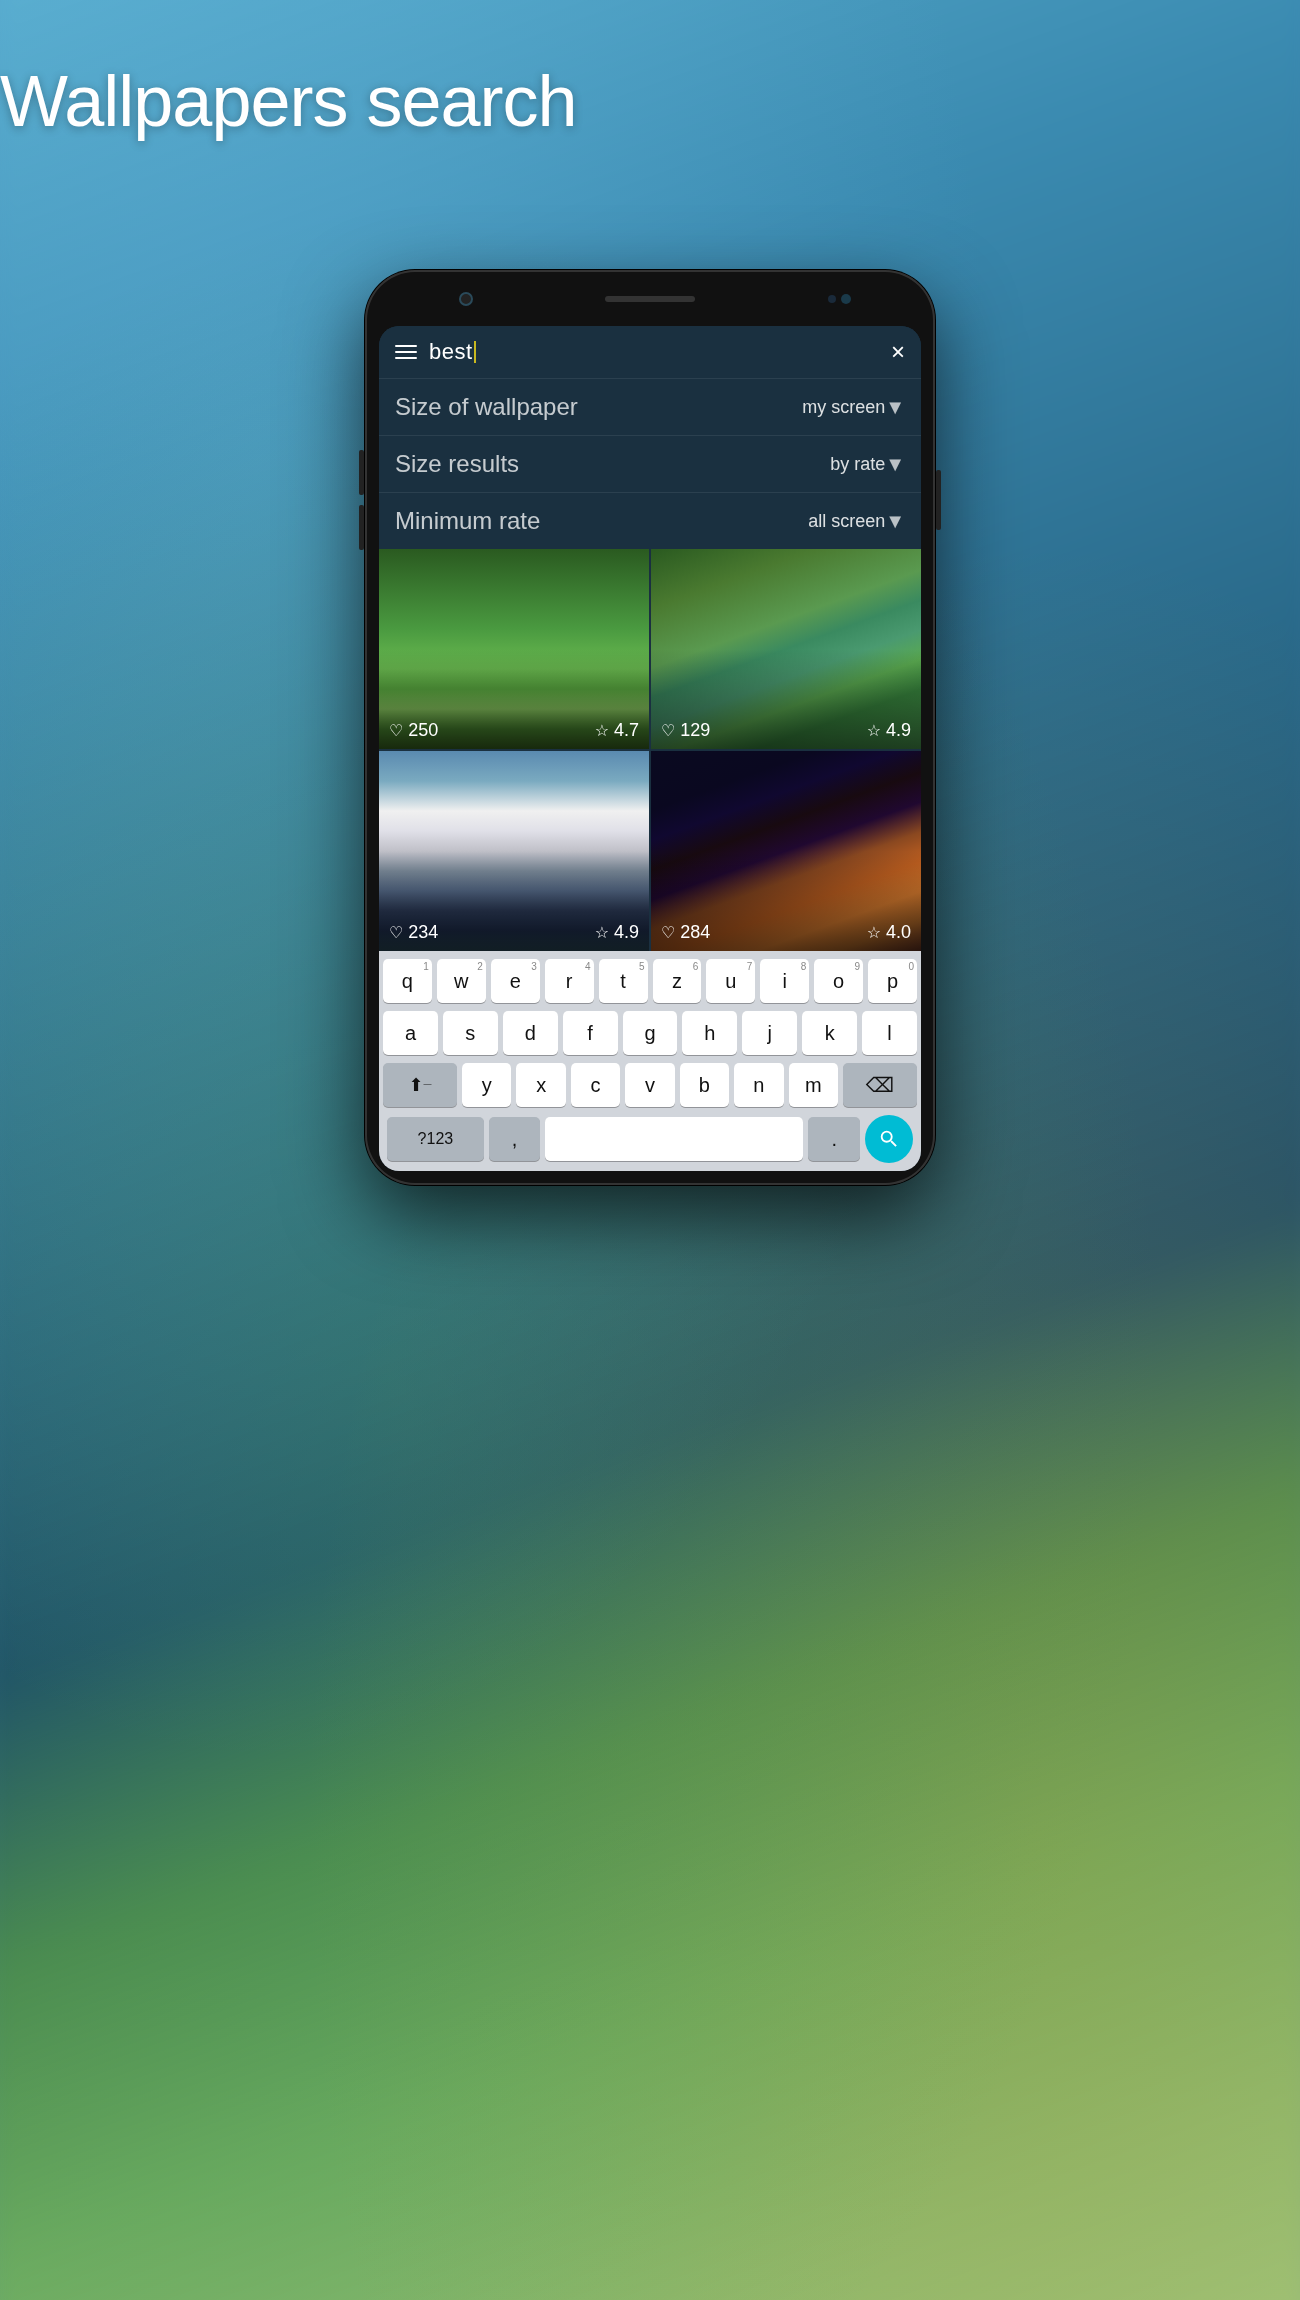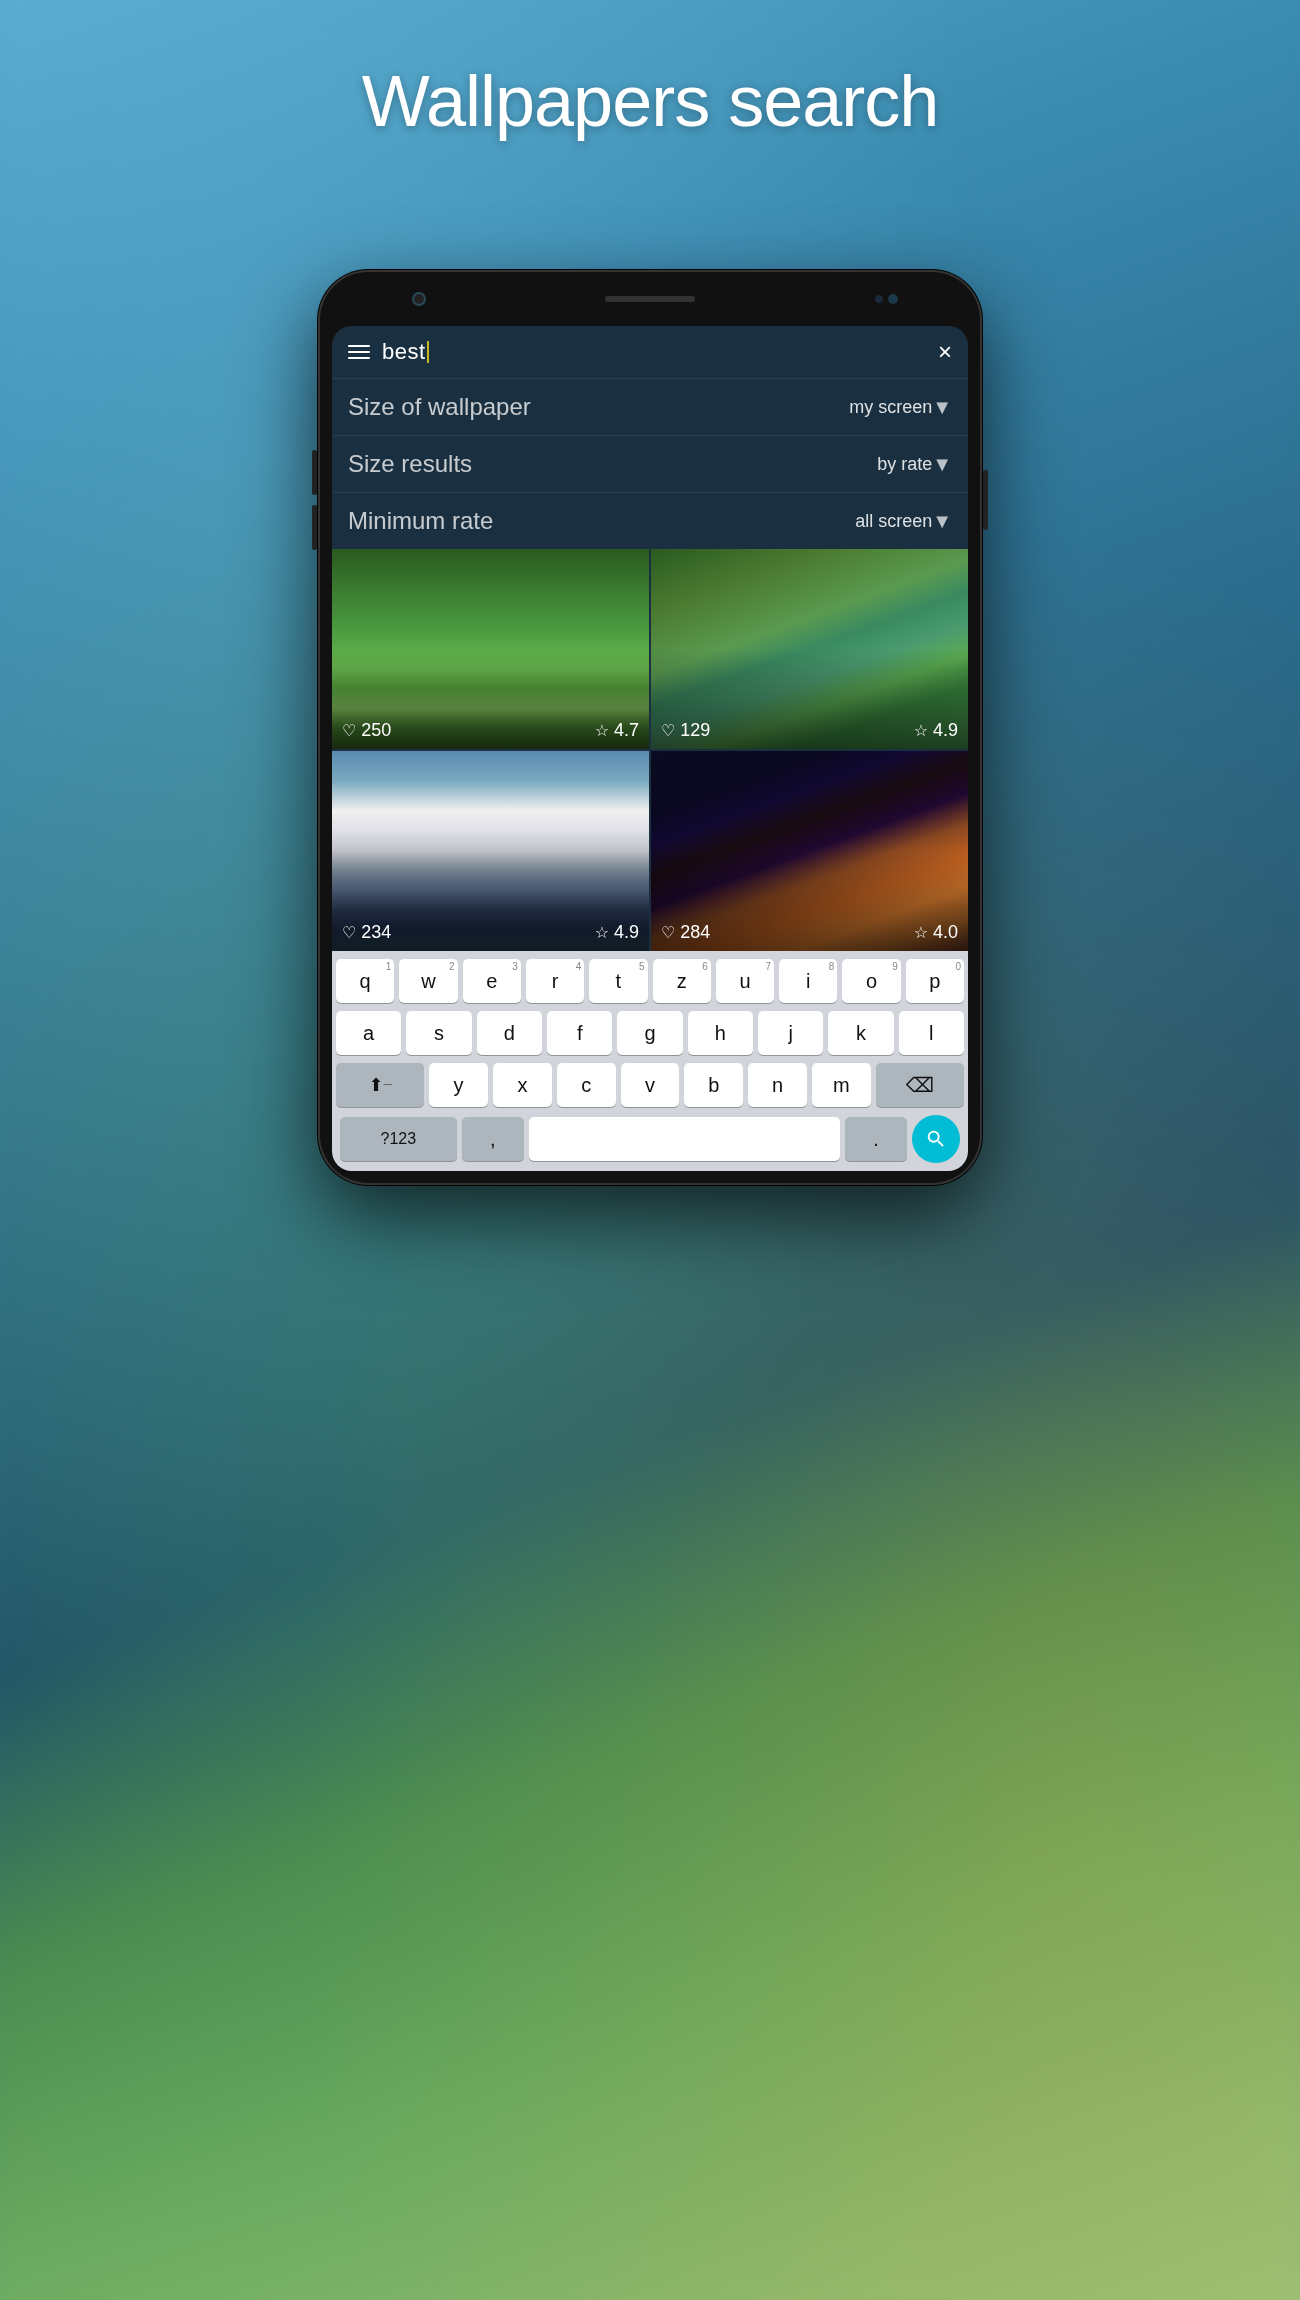--- a/index.html
+++ b/index.html
@@ -29,21 +29,21 @@
                   radial-gradient(ellipse at 80% 80%, rgba(180,160,60,0.3) 0%, transparent 50%),
                   radial-gradient(ellipse at 20% 20%, rgba(100,180,220,0.4) 0%, transparent 50%);
     }
 
     
     .header-section {
       position: absolute;
       top: 60px;
       left: 0;
       right: 0;
-      text-align: center;
+      text-align: left;
       z-index: 10;
     }
 
     .app-title {
       font-size: 72px;
       font-weight: 300;
       color: white;
       text-shadow: 0 2px 10px rgba(0,0,0,0.3);
       letter-spacing: -1px;
     }
@@ -54,21 +54,21 @@
       color: rgba(255,255,255,0.85);
       margin-top: 10px;
     }
 
     
     .phone-wrapper {
       position: absolute;
       top: 270px;
       left: 50%;
       transform: translateX(-50%);
-      width: 664px;
+      width: 570px;
       z-index: 20;
     }
 
     .phone-outer {
       background: #111;
       border-radius: 50px;
       padding: 14px;
       box-shadow: 0 30px 80px rgba(0,0,0,0.7), inset 0 0 0 2px #333, 0 0 0 1px #000;
       position: relative;
     }

